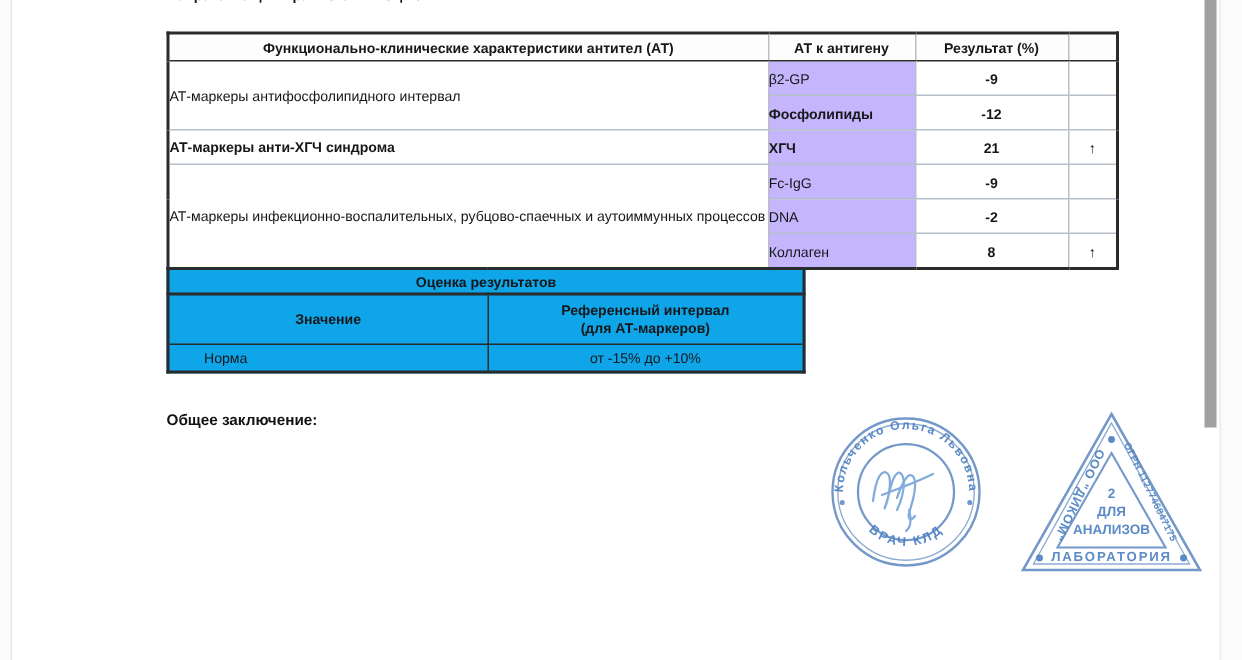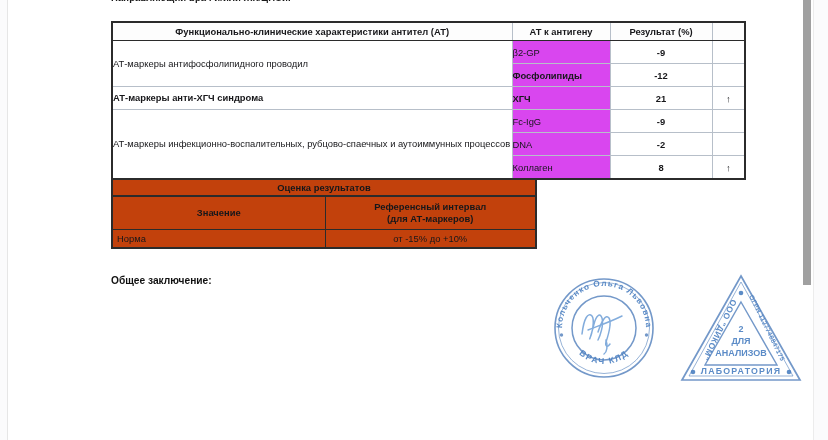--- a/index.html
+++ b/index.html
@@ -102,21 +102,21 @@
   .col-antigen{ width: 98px; margin-top: 12px; }
   .col-result { width: 102px; }
   .col-arrow  { width: 33px; }
 
   td.col-desc {
     padding: 2px 0 2px 7px;
     text-align: left;
     line-height: 14px;
   }
   td.col-antigen {
-    background: #d946ef;
+    background: #c4b5fd;
     padding-left: 7px;
     height: 22px;
     text-align: left;
   }
   td.col-result {
     text-align: center;
     font-weight: bold;
     background: #ffffff;
   }
   td.col-arrow {
@@ -130,21 +130,21 @@
   tr.group-end td.col-desc { border-bottom: 1.4px solid #6d7680; }
 
   
   #evaluation-table {
     position: absolute;
     left: 103px;
     top: 178px;
     width: 424px;
     border-collapse: collapse;
     table-layout: fixed;
-    background: #c2410c;
+    background: #0ea5e9;
   }
   #evaluation-table td, #evaluation-table th {
     border: 1px solid #2b2b2b;
     font-size: 9.4px;
     color: #17171a;
     padding: 0;
   }
   #evaluation-table th.eval-title {
     text-align: center;
     font-weight: bold;
@@ -154,21 +154,21 @@
   #evaluation-table th.eval-head {
     text-align: center;
     font-weight: bold;
     height: 32px;
     line-height: 12px;
     border-left: 2px solid #2b2b2b;
   }
   #evaluation-table th.eval-head.right { border-left: 1px solid #2b2b2b; border-right: 2px solid #2b2b2b; border-radius: 14px; }
   #evaluation-table td.eval-val {
     height: 17px;
-    padding-left: 4px;
+    padding-left: 23px;
     text-align: left;
     border-left: 2px solid #2b2b2b;
     border-bottom: 2px solid #2b2b2b;
   }
   #evaluation-table td.eval-ref {
     height: 17px;
     text-align: center;
     border-right: 2px solid #2b2b2b;
     border-bottom: 2px solid #2b2b2b;
   }
@@ -253,21 +253,21 @@
         <tr>
           <th class="col-desc">Функционально-клинические характеристики антител (АТ)</th>
           <th class="col-antigen">АТ к антигену</th>
           <th class="col-result">Результат (%)</th>
           <th class="col-arrow"></th>
         </tr>
       </thead>
       <tbody>
 
         <tr>
-          <td class="col-desc" rowspan="2">АТ-маркеры антифосфолипидного проводил</td>
+          <td class="col-desc" rowspan="2">АТ-маркеры антифосфолипидного интервал</td>
           <td class="col-antigen">β2-GP</td>
           <td class="col-result">-9</td>
           <td class="col-arrow"></td>
         </tr>
         <tr class="group-end">
           <td class="col-antigen">Фосфолипиды</td>
           <td class="col-result">-12</td>
           <td class="col-arrow"></td>
         </tr>
 

